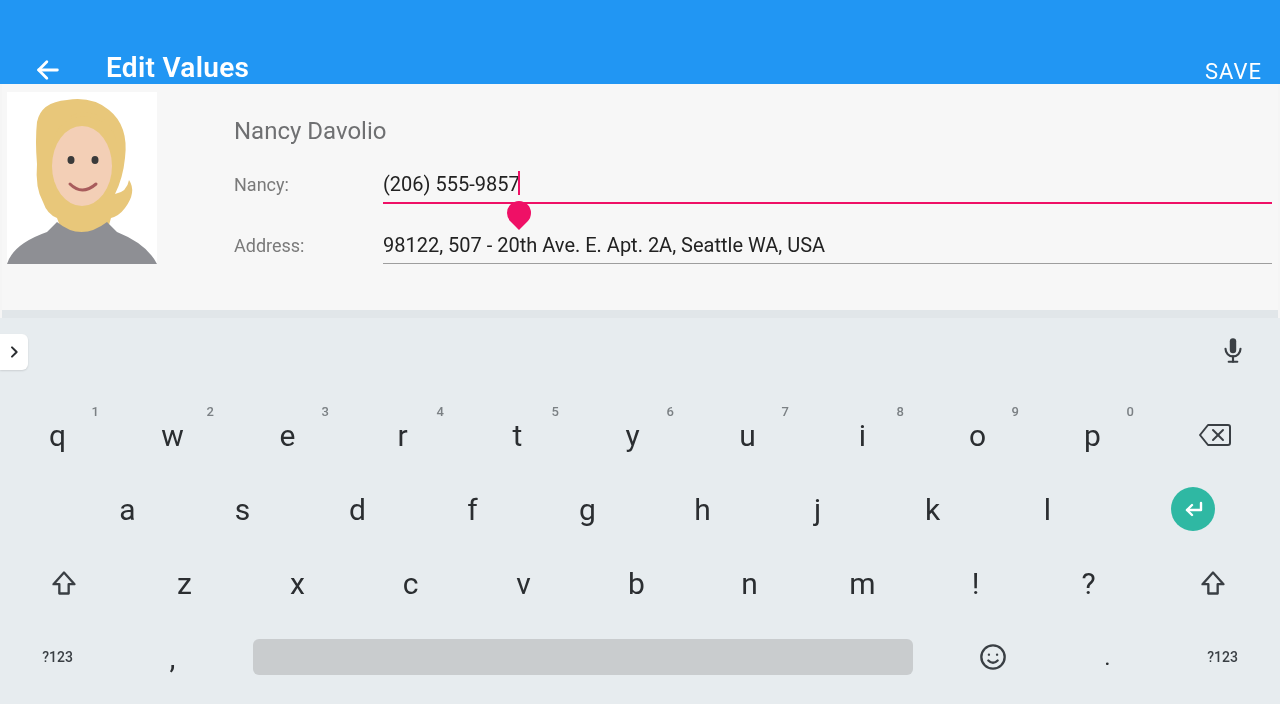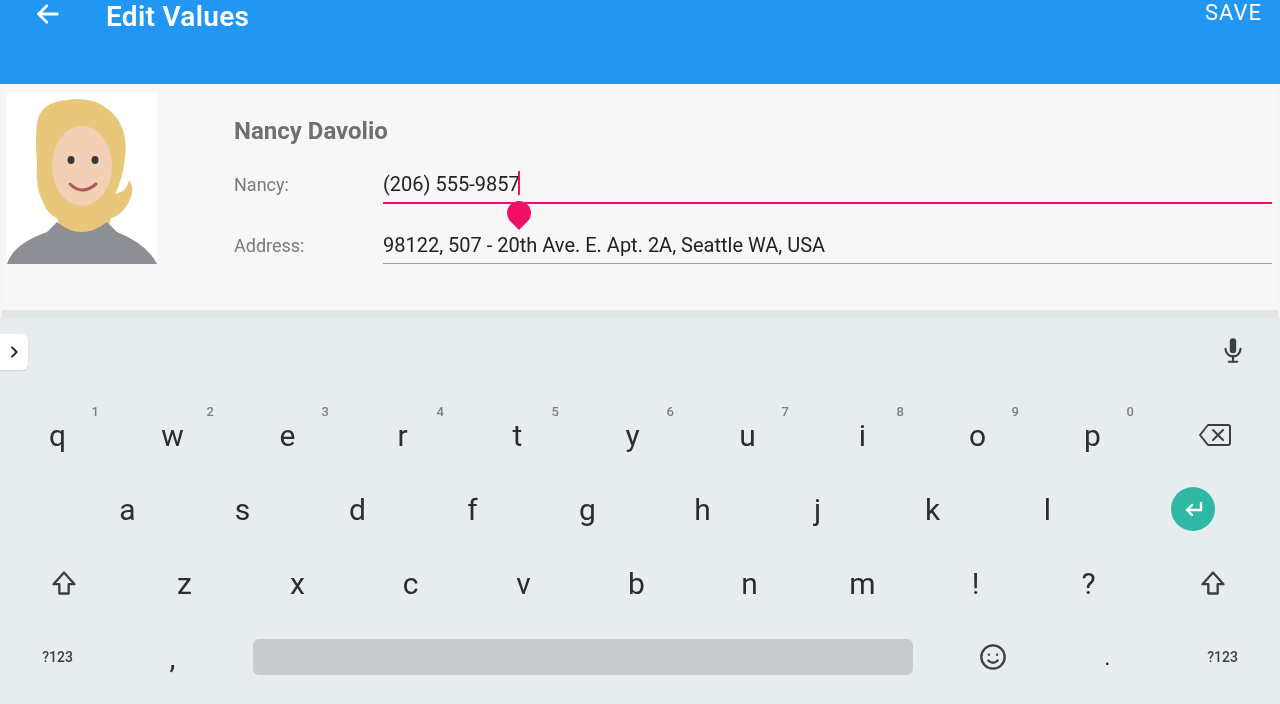--- a/index.html
+++ b/index.html
@@ -1,39 +1,39 @@
 <!DOCTYPE html>
 <html><head>
 <meta charset="utf-8">
 <style>
   * { box-sizing: border-box; margin: 0; padding: 0; }
   html, body { width: 1280px; height: 704px; font-family: -apple-system, Roboto, "Helvetica Neue", Arial, sans-serif; background: #f5f5f5; overflow: hidden; }
 
   
   .appbar {
     position: absolute; left: 0; top: 0; width: 1280px; height: 84px;
-    background: #2196f3; display: flex; align-items: flex-start; color: #fff;
+    background: #2196f3; display: flex; align-items: flex-end; color: #fff;
   }
   .appbar .back { margin-left: 34px; display: flex; align-items: center; justify-content: center; cursor: pointer; }
   .appbar .title { margin-left: 44px; font-size: 28px; font-weight: 600; letter-spacing: 0.3px; }
   .appbar .save { margin-left: auto; margin-right: 18px; font-size: 22px; font-weight: 400; letter-spacing: 1px; cursor: pointer; }
 
   
   .content {
     position: absolute; left: 2px; top: 84px; right: 2px; height: 226px;
     background: #f7f7f7;
   }
   .avatar {
     position: absolute; left: 5px; top: 8px; width: 150px; height: 172px;
     background: #fff; overflow: hidden;
   }
   .avatar svg { width: 100%; height: 100%; display: block; }
 
   .name {
-    position: absolute; left: 232px; top: 33px; font-size: 24px; font-weight: 700; color: #6f7072;
+    position: absolute; left: 232px; top: 33px; font-size: 24px; font-weight: 400; color: #6f7072;
   }
 
   .row { position: absolute; left: 232px; right: 6px; }
   .row .label { position: absolute; left: 0; top: 0; font-size: 18px; color: #7a7a7a; }
   .row .field {
     position: absolute; left: 149px; right: 0; top: -4px;
     font-size: 20px; color: #222;
     border: none; border-bottom: 1px solid #9e9e9e; background: transparent;
     padding: 2px 0 6px 0; outline: none; font-family: inherit;
   }

